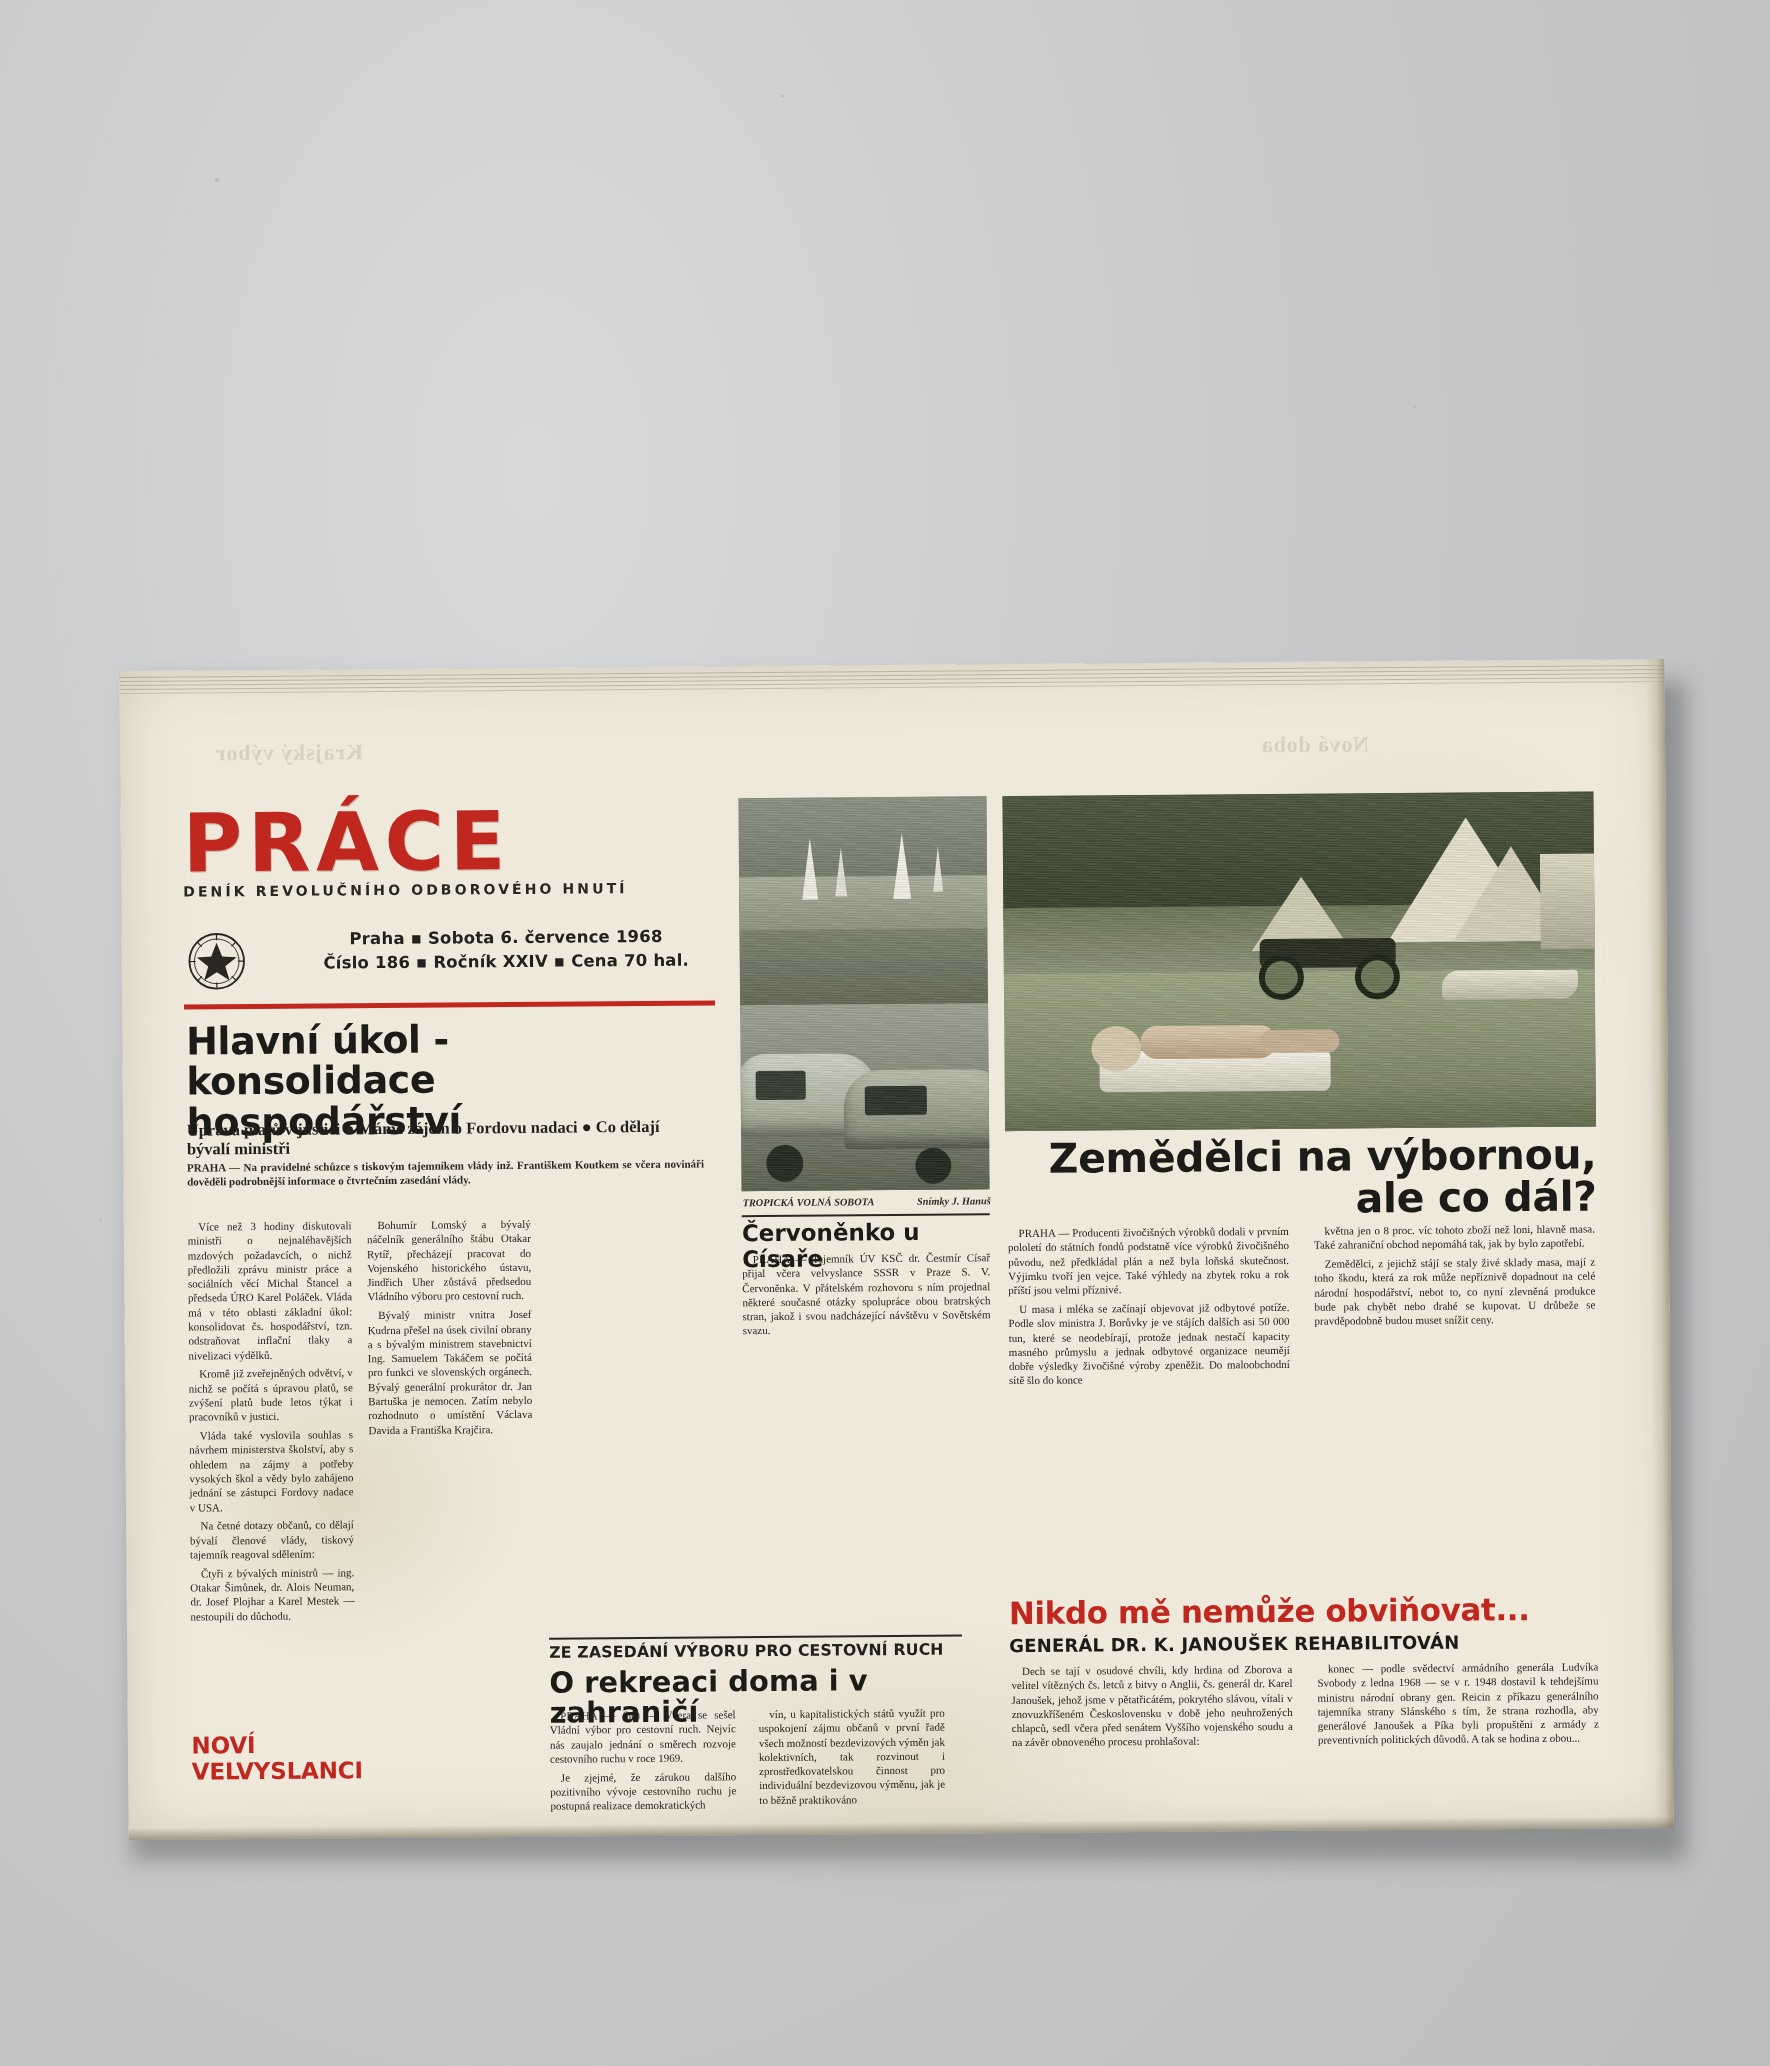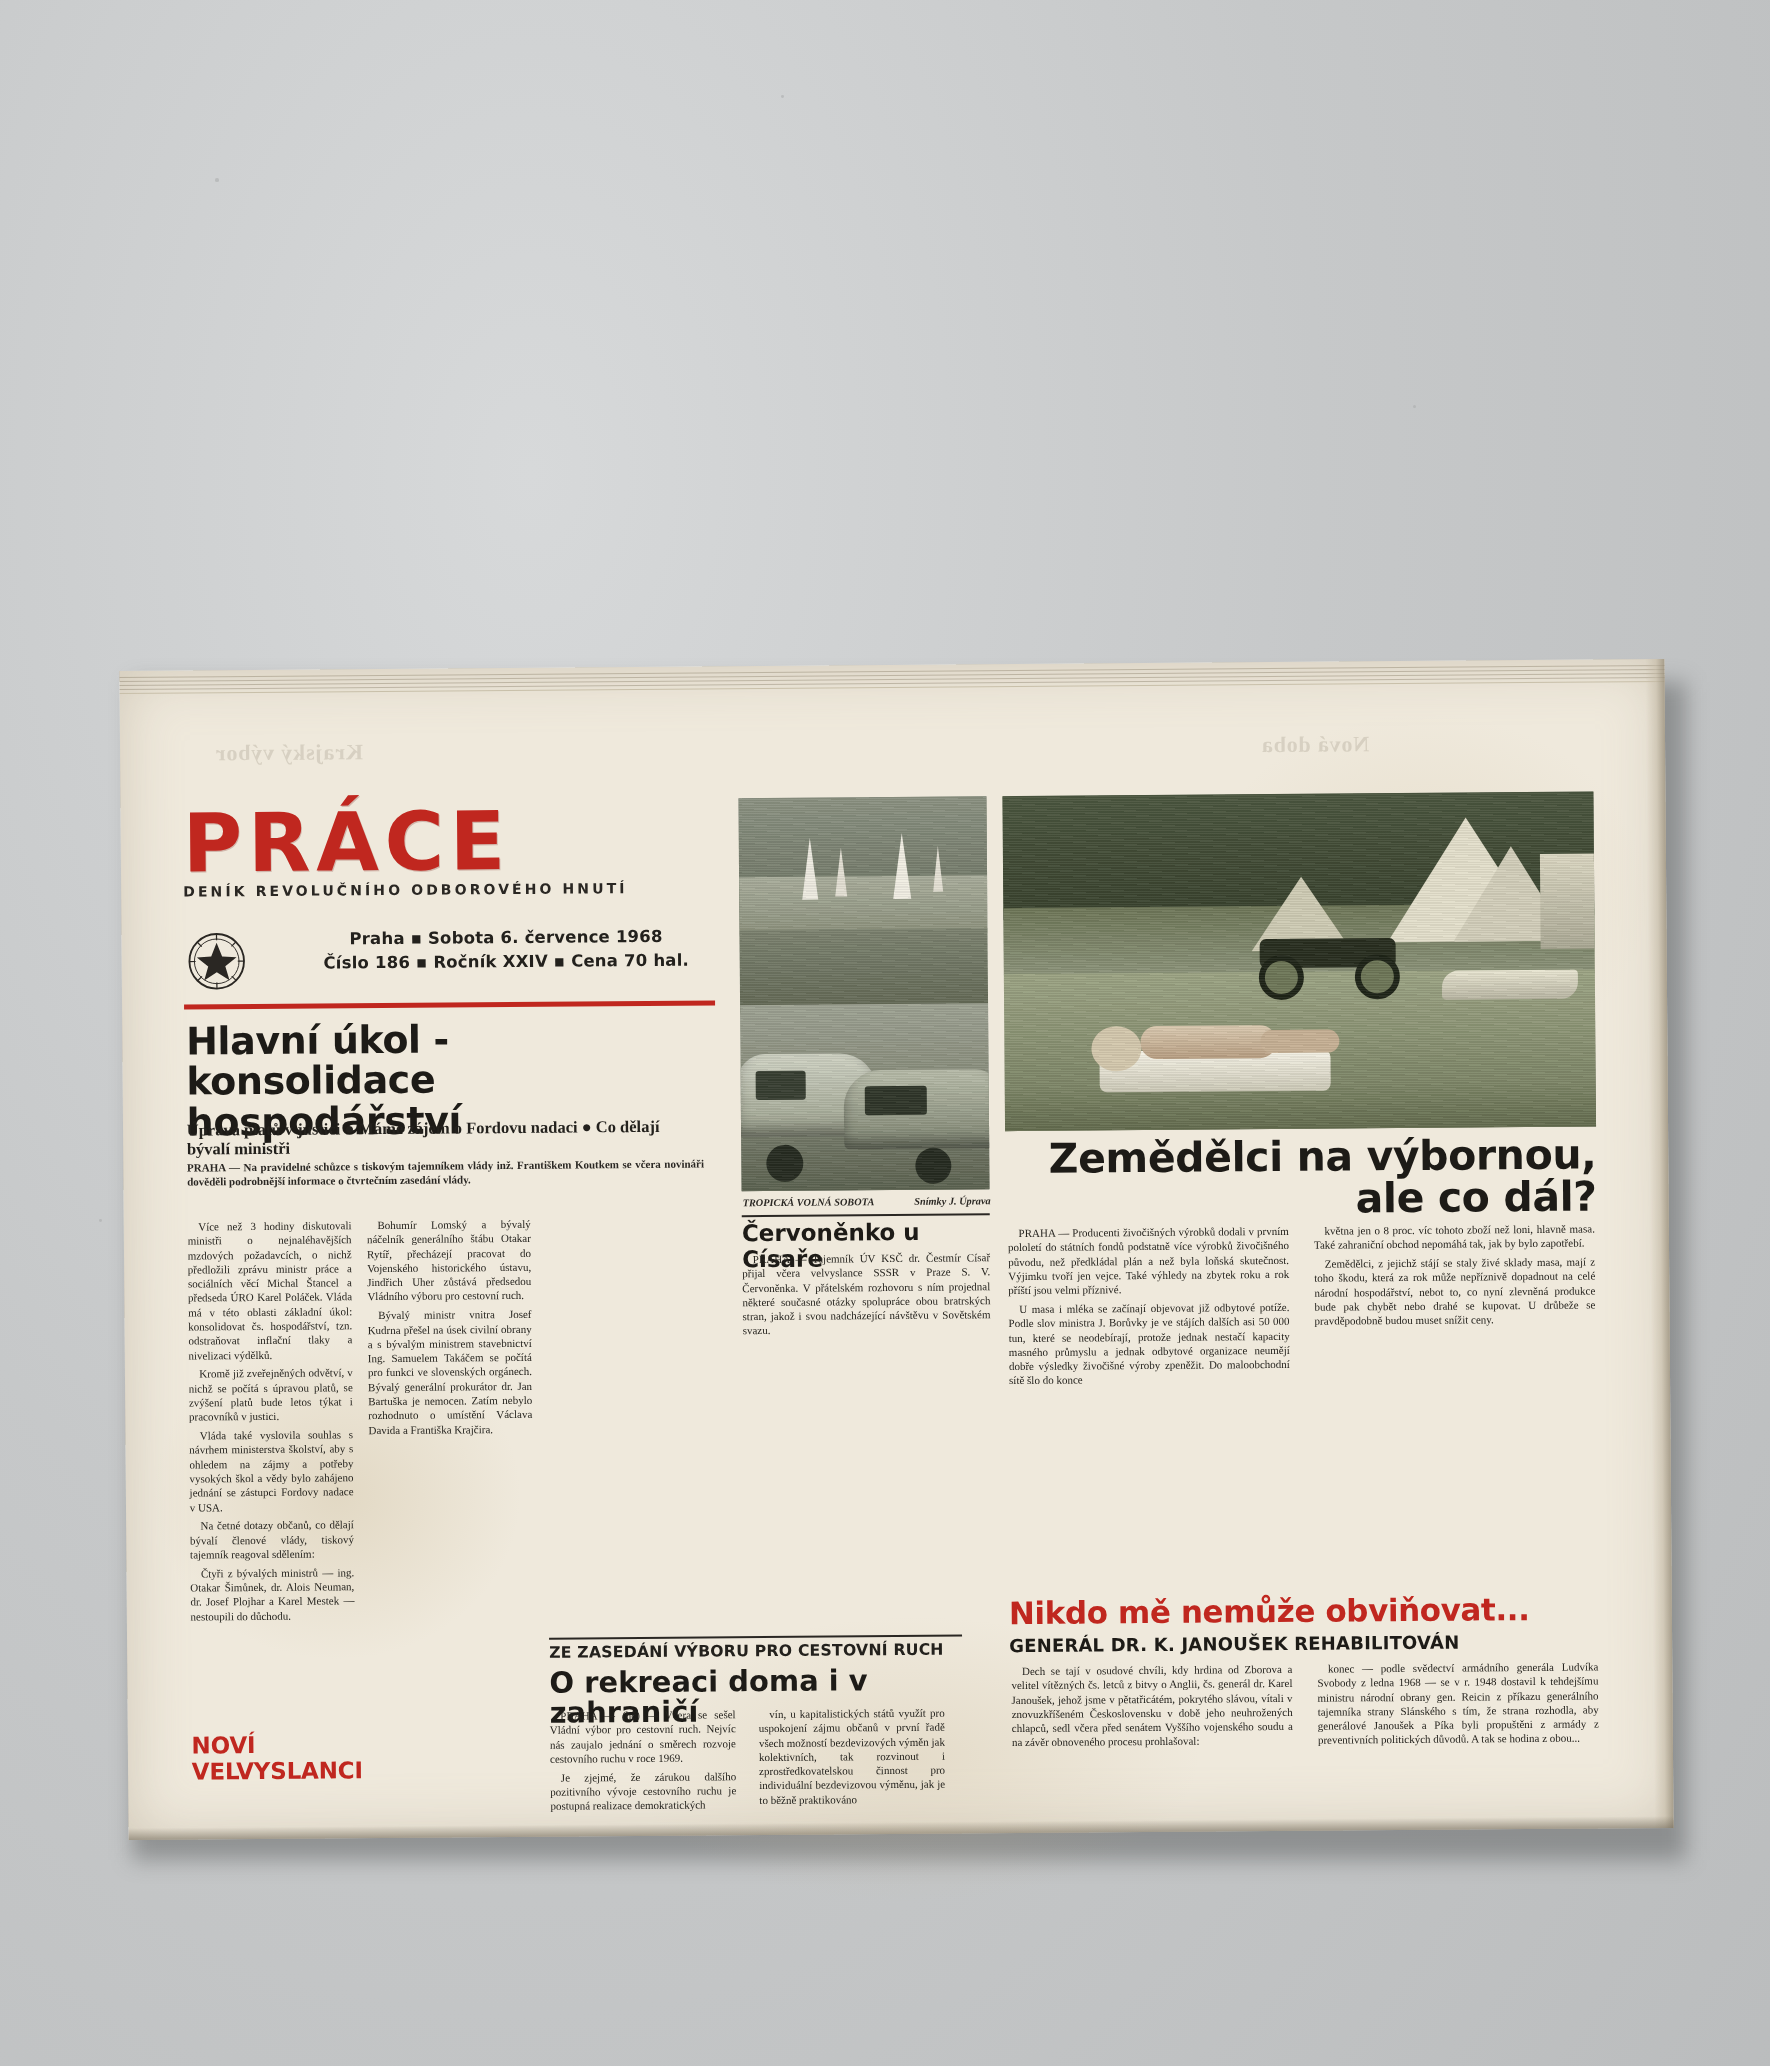--- a/index.html
+++ b/index.html
@@ -434,21 +434,21 @@
         <div class="ph-el" style="left:103px;top:273px;width:157px;height:79px;border-radius:37px 25px 5.8px 5.8px;background:linear-gradient(#b9bdab,#7f8573);box-shadow:inset 0 -8.3px 12.4px rgba(0,0,0,.35);"></div>
         <div class="ph-el" style="left:15px;top:273px;width:50px;height:29px;background:#3c4236;border-radius:3.3px;"></div>
         <div class="ph-el" style="left:124px;top:289px;width:62px;height:29px;background:#343a2e;border-radius:3.3px;"></div>
         <div class="ph-el" style="left:25px;top:347px;width:37px;height:37px;border-radius:50%;background:#2b3026;"></div>
         <div class="ph-el" style="left:174px;top:351px;width:36px;height:36px;border-radius:50%;background:#2b3026;"></div>
 
         <div class="ph-el" style="inset:0;background:repeating-linear-gradient(0deg, rgba(255,255,255,.05) 0 0.8px, rgba(0,0,0,.05) 0.8px 1.7px);width:100%;height:100%;left:0;top:0;"></div>
       </div>
 
       <div class="caption" id="cap-left">TROPICKÁ VOLNÁ SOBOTA</div>
-      <div class="caption" id="cap-credit">Snímky J. Úprava</div>
+      <div class="caption" id="cap-credit">Snímky J. Hanuš</div>
 
       <div id="cerv-rule"></div>
       <div id="cerv-head">Červoněnko u Císaře</div>
       <div class="col" id="cerv-body">
         <p class="first">PRAHA — Tajemník ÚV KSČ dr. Čestmír Císař přijal včera velvyslance SSSR v Praze S. V. Červoněnka. V přátelském rozhovoru s ním projednal některé současné otázky spolupráce obou bratrských stran, jakož i svou nadcházející návštěvu v Sovětském svazu.</p>
       </div>
 
       <div id="photo-right">
         <div class="ph-el" style="left:0;top:0;width:100%;height:124px;background:linear-gradient(#4e5842,#3b4431);"></div>
         <div class="ph-el" style="left:0;top:112px;width:100%;height:70px;background:linear-gradient(#6e7659,#8b927a);"></div>

